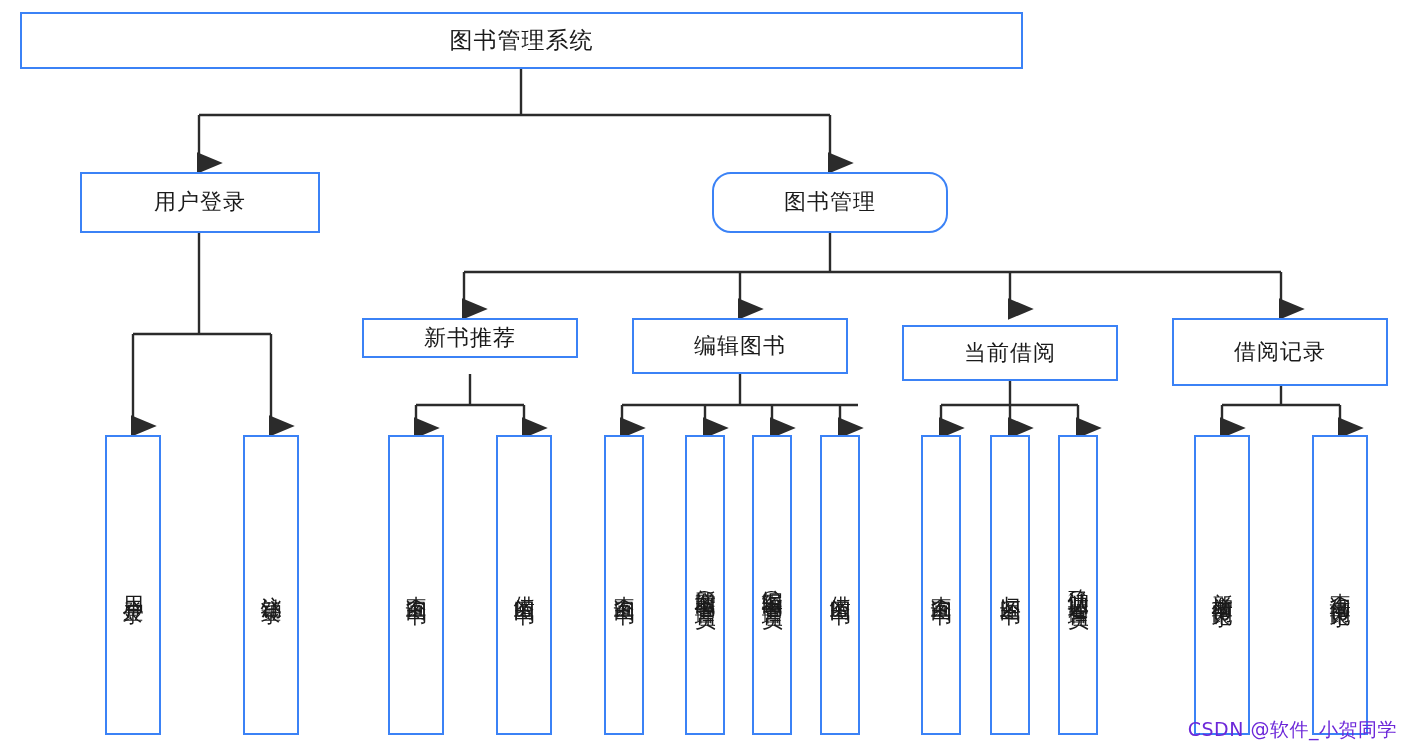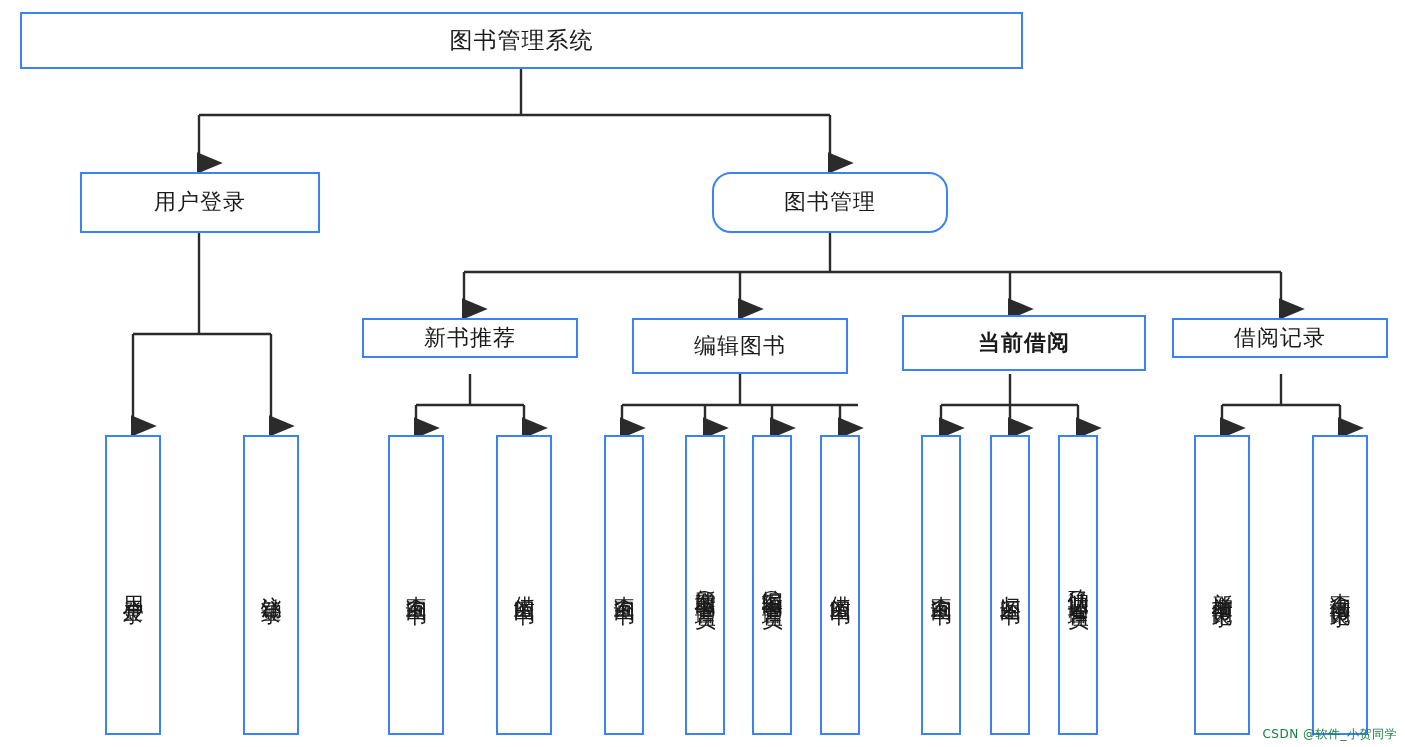--- a/index.html
+++ b/index.html
@@ -59,22 +59,22 @@
     stroke-width: 2.4;
     fill: none;
   }
   .arrowhead {
     fill: #2b2b2b;
   }
   #watermark {
     position: absolute;
     right: 8px;
     bottom: 4px;
-    font-size: 12px;
-    color: #15803d;
+    font-size: 19px;
+    color: #6d28d9;
     letter-spacing: 0.5px;
     white-space: nowrap;
   }
 </style>
 </head>
 <body>
 
 <div id="canvas">
 
   <svg id="wires" viewBox="0 0 1405 747">
@@ -125,22 +125,22 @@
     <path class="wire" d="M1340,405 L1340,428" marker-end="url(#ah)"></path>
   </svg>
 
   <div class="node horiz root" style="left:20px; top:12px; width:1003px; height:57px;">图书管理系统</div>
 
   <div class="node horiz" style="left:80px; top:172px; width:240px; height:61px;">用户登录</div>
   <div class="node horiz" style="left:712px; top:172px; width:236px; height:61px;border-radius:19px;">图书管理</div>
 
   <div class="node horiz" style="left:362px; top:318px; width:216px; height:40px;">新书推荐</div>
   <div class="node horiz" style="left:632px; top:318px; width:216px; height:56px;">编辑图书</div>
-  <div class="node horiz" style="left:902px; top:315px; width:244px; height:56px;font-weight:bold;">当前借阅</div>
-  <div class="node horiz" style="left:1172px; top:318px; width:216px; height:40px;">借阅记录</div>
+  <div class="node horiz" style="left:902px; top:325px; width:216px; height:56px;">当前借阅</div>
+  <div class="node horiz" style="left:1172px; top:318px; width:216px; height:68px;">借阅记录</div>
 
   <div class="node vert" style="left:105px; top:435px; width:56px; height:300px;">用户登录</div>
   <div class="node vert" style="left:243px; top:435px; width:56px; height:300px;">注销登录</div>
 
   <div class="node vert" style="left:388px; top:435px; width:56px; height:300px;">查询图书</div>
   <div class="node vert" style="left:496px; top:435px; width:56px; height:300px;">借阅图书</div>
 
   <div class="node vert" style="left:604px; top:435px; width:40px; height:300px;">查询图书</div>
   <div class="node vert" style="left:685px; top:435px; width:40px; height:300px;">新增图书（管理员）</div>
   <div class="node vert" style="left:752px; top:435px; width:40px; height:300px;">编辑图书（管理员）</div>

